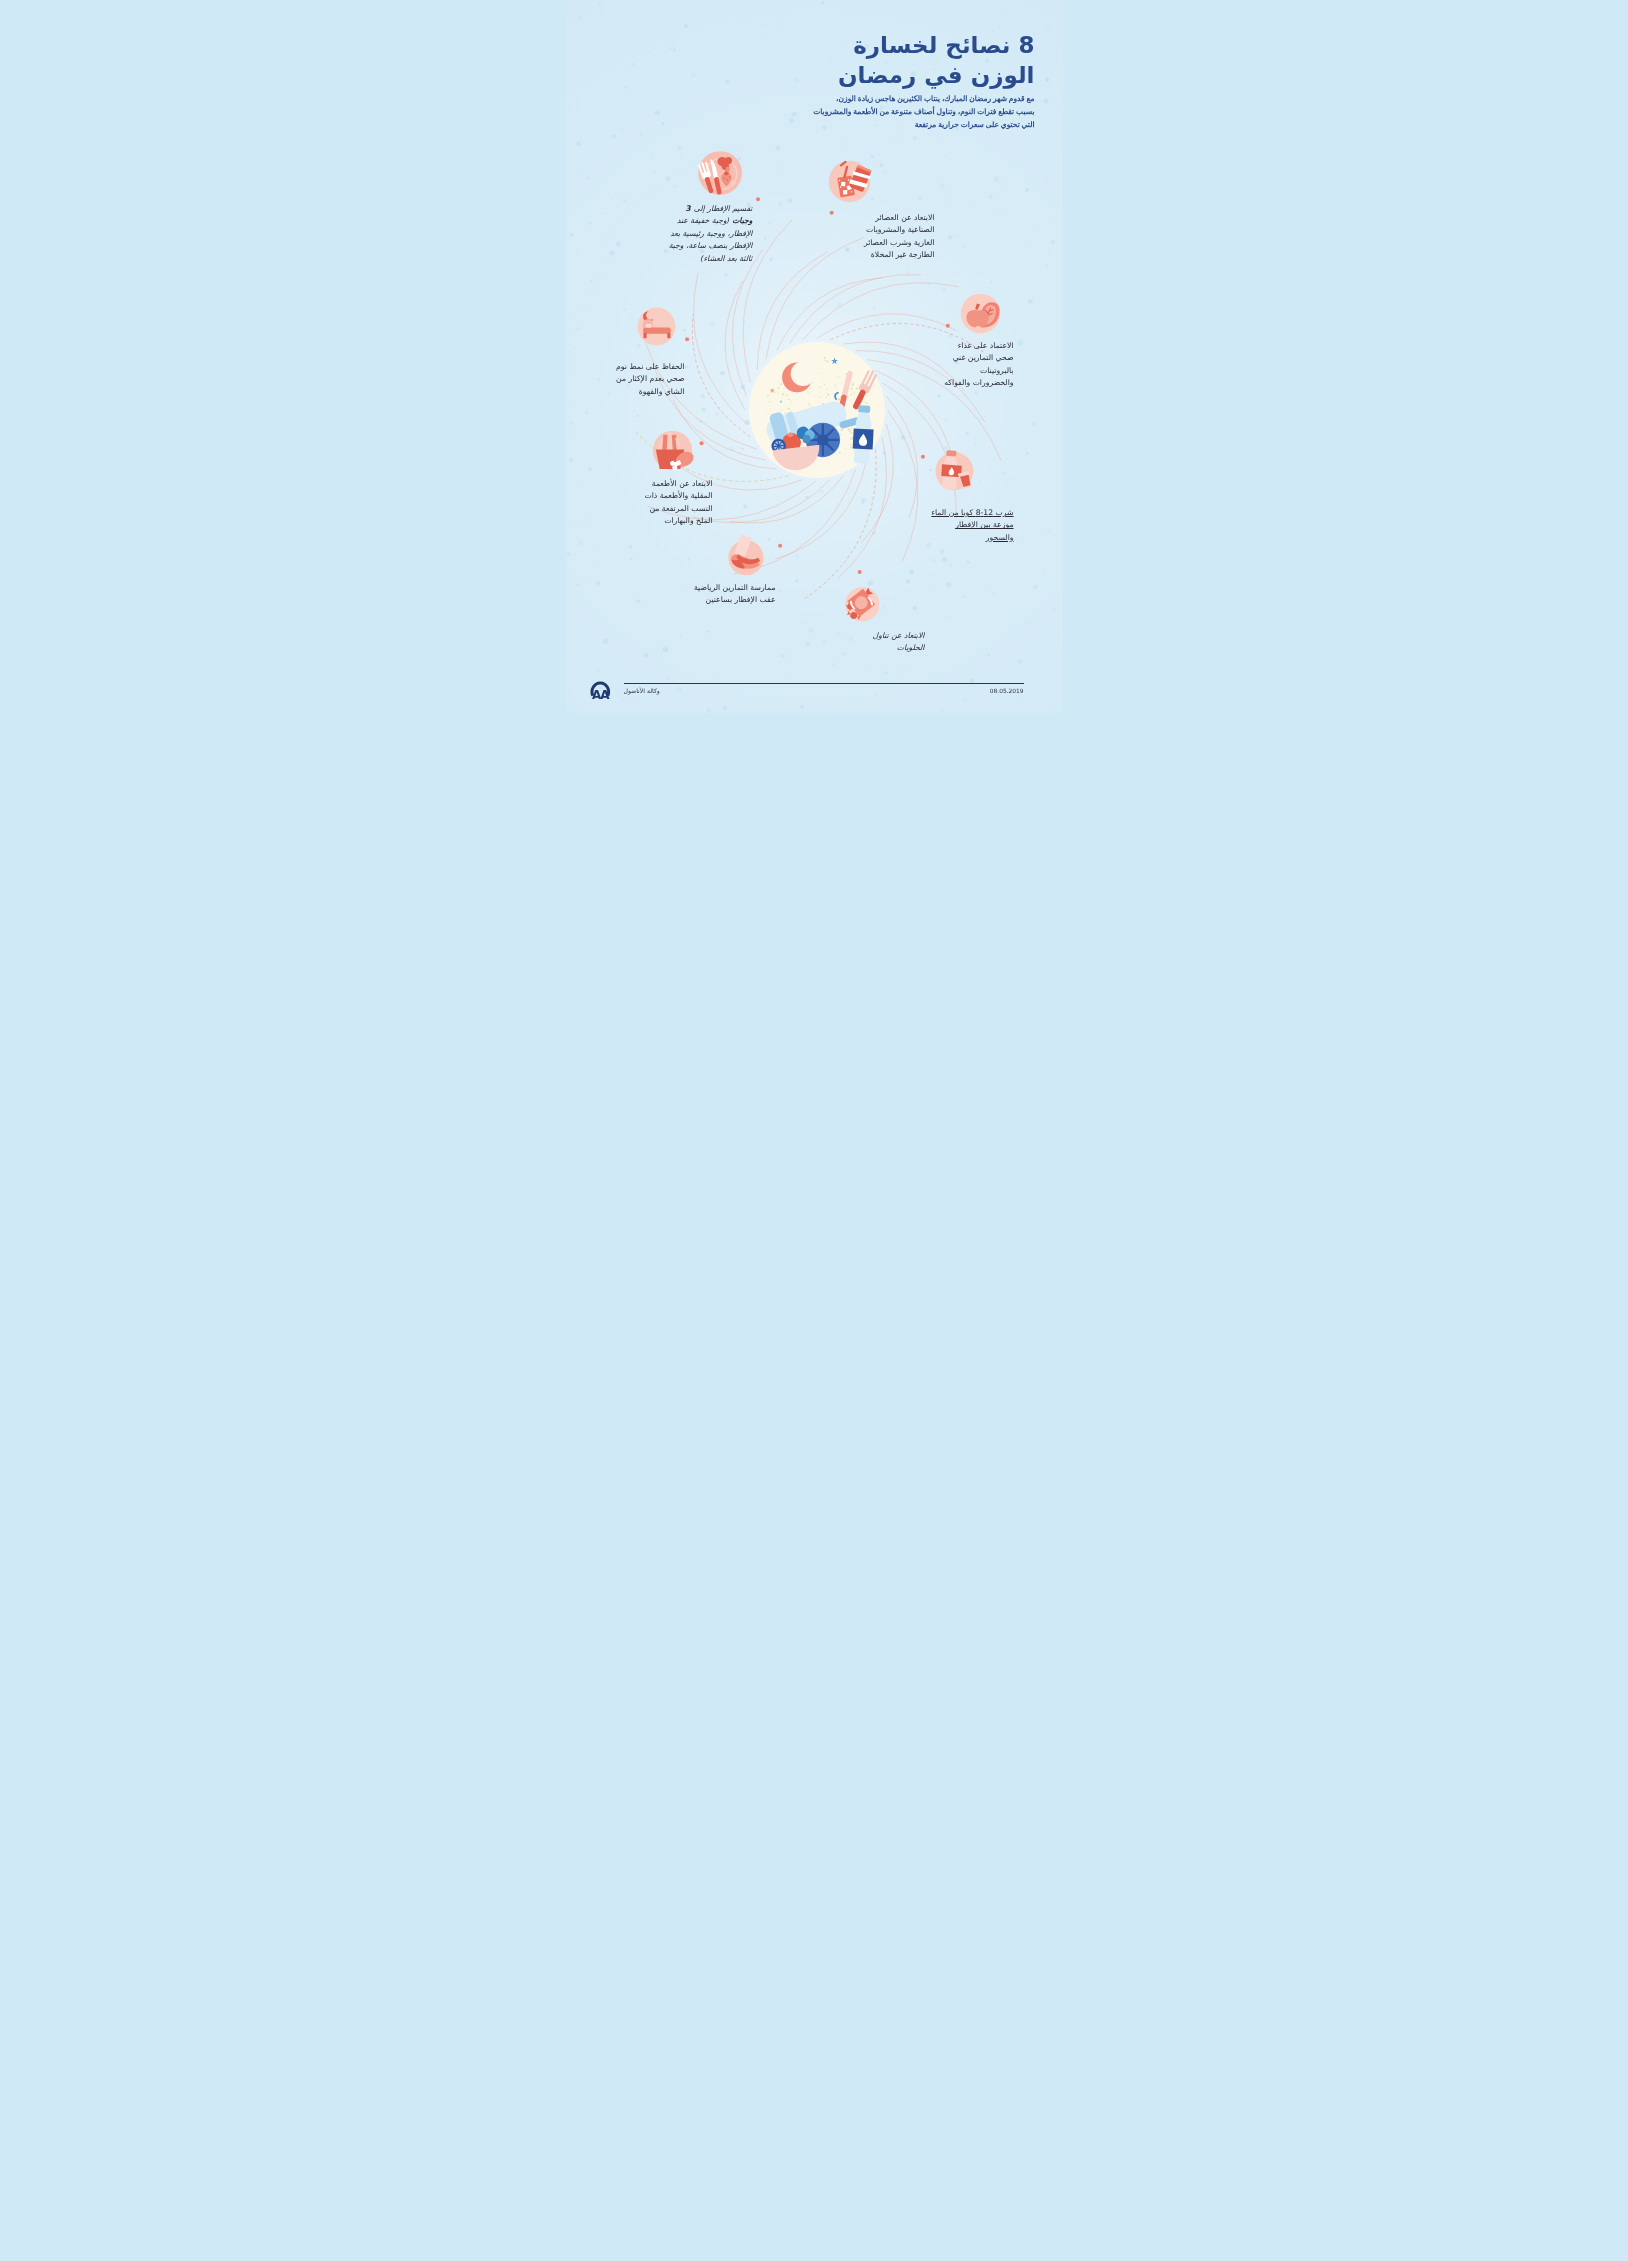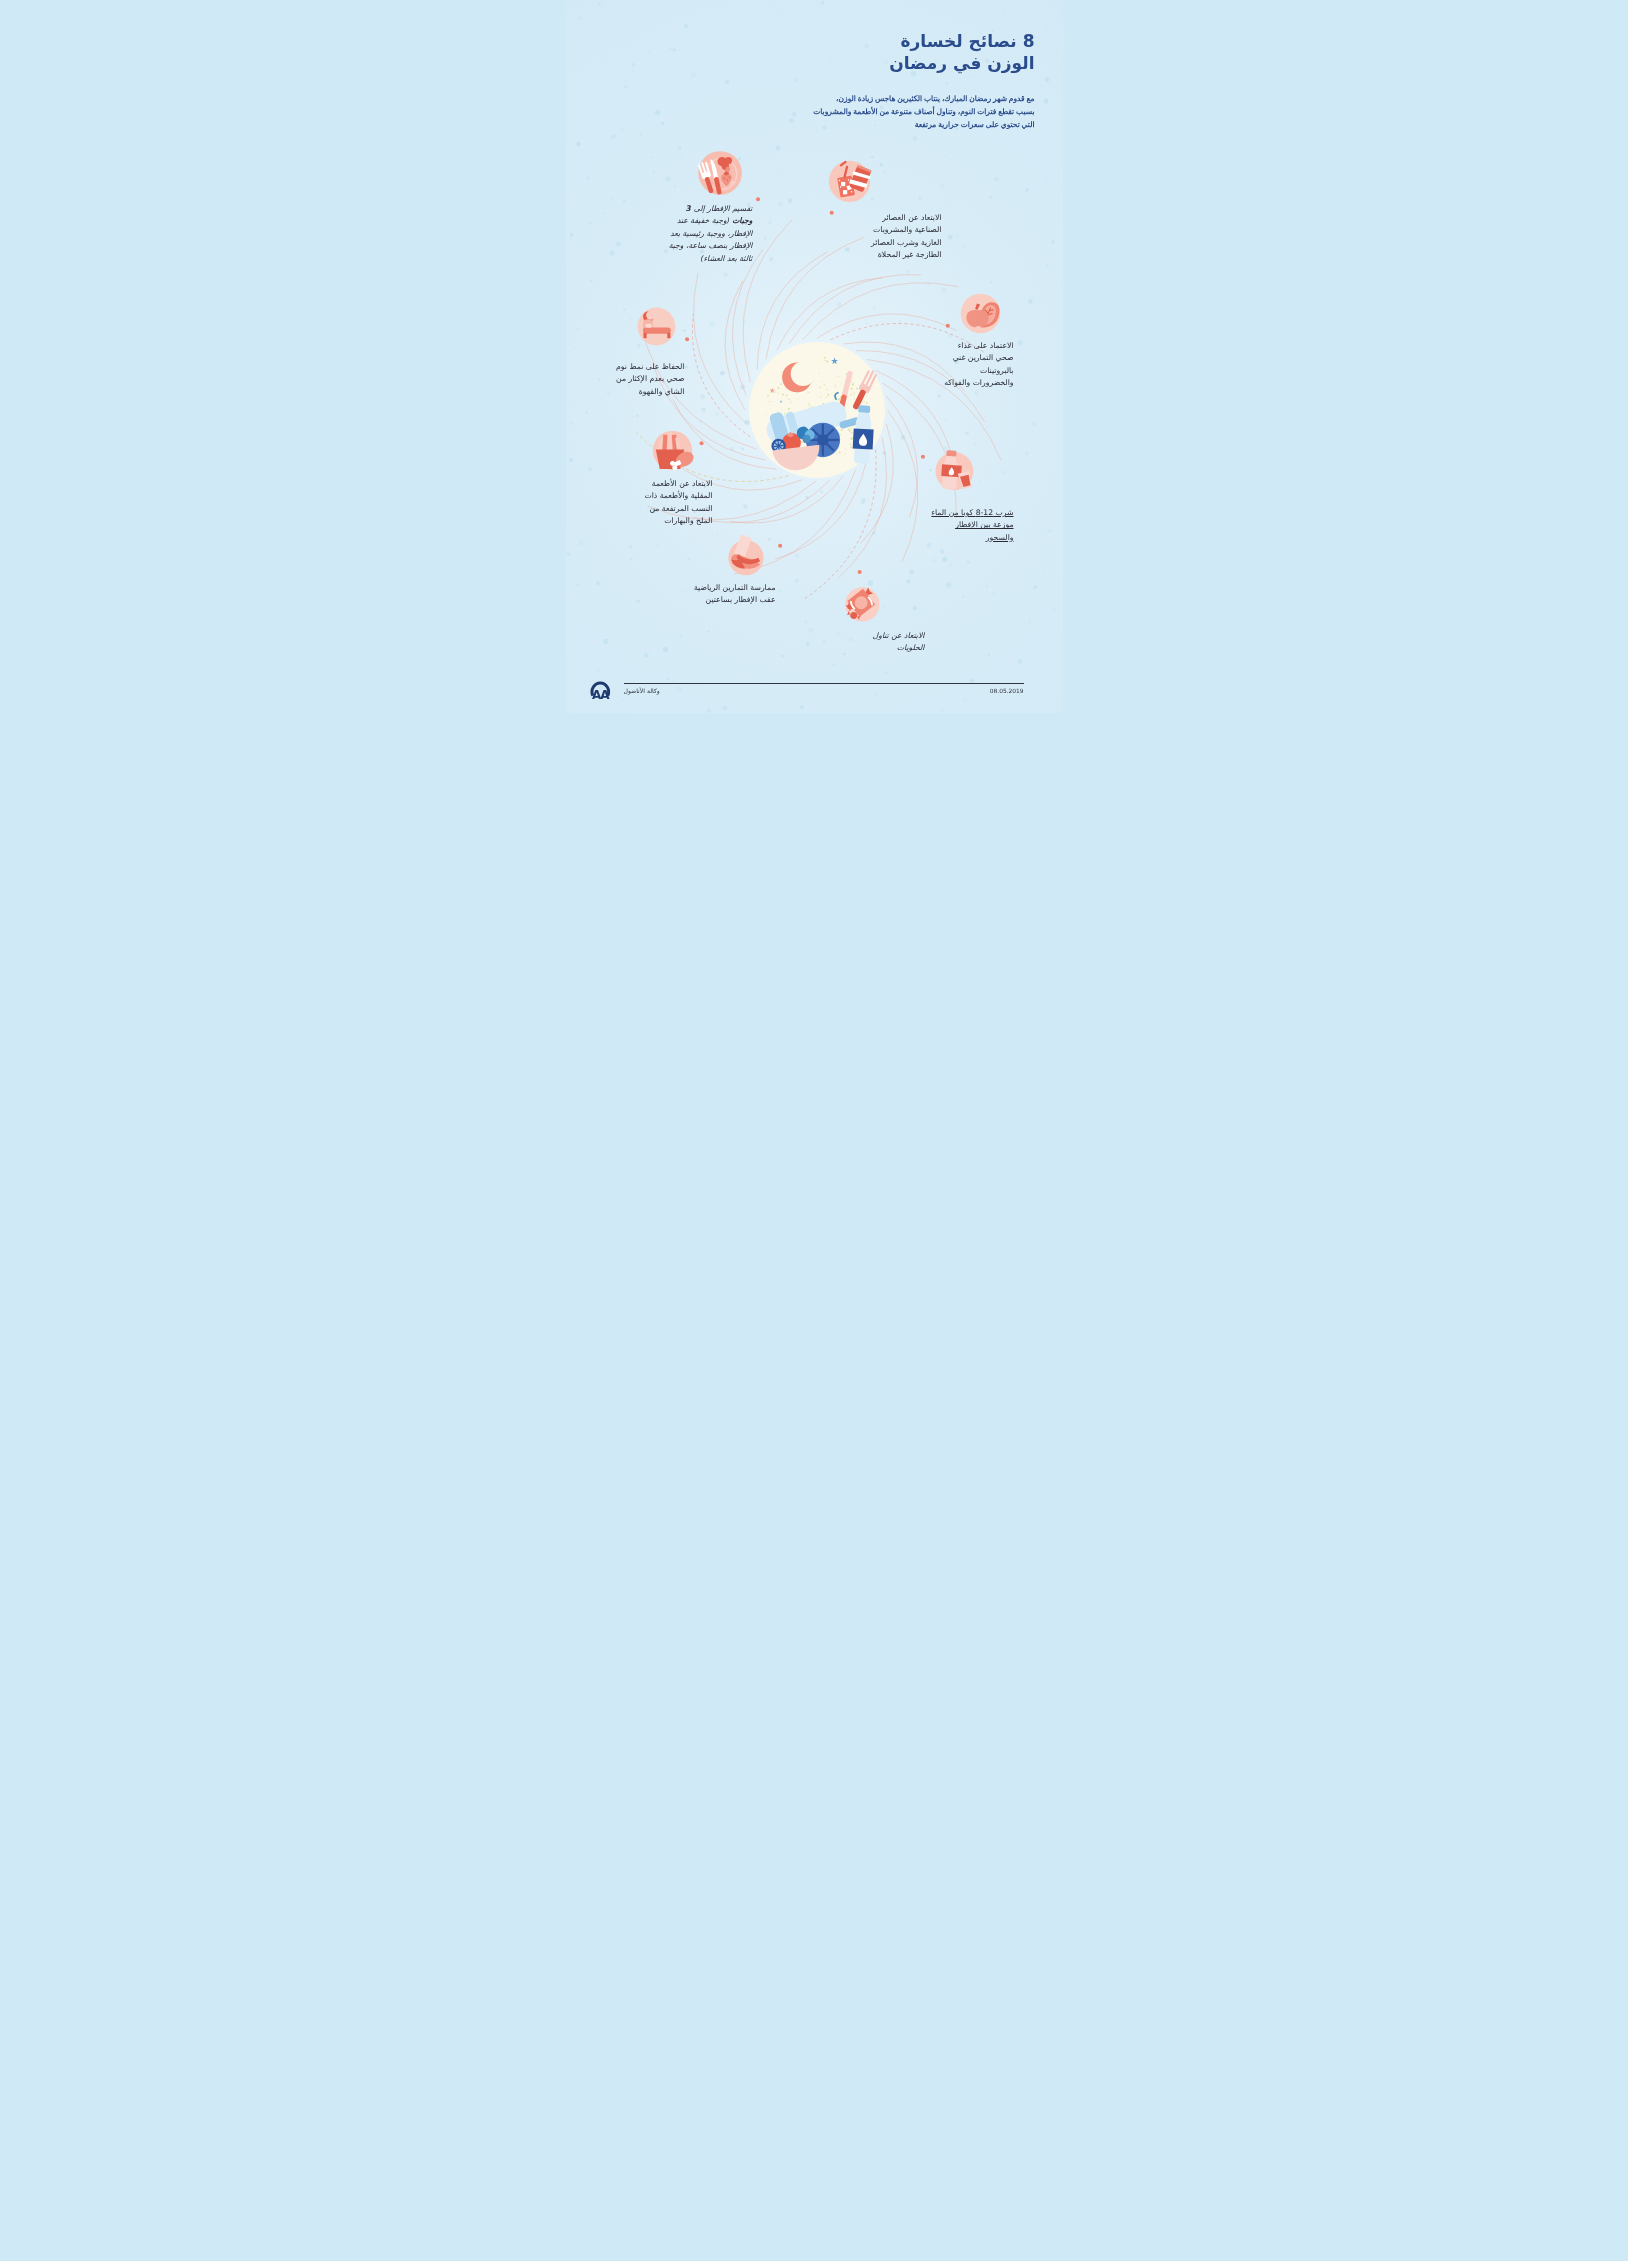--- a/index.html
+++ b/index.html
@@ -9,21 +9,21 @@
     display:flex;justify-content:center;
   }
   #canvas{
     position:relative;width:497px;height:713px;overflow:hidden;
     background:radial-gradient(circle at 50% 56%, #eef7fc 0%, #e0f0f9 20%, #d7ecf7 48%, #d3eaf6 100%);
   }
   svg.layer{position:absolute;left:0;top:0;pointer-events:none;}
   .title{
     position:absolute;right:28px;top:30px;width:253px;
     direction:rtl;text-align:right;
-    color:#2b4c8c;font-weight:bold;font-size:17px;line-height:1.32;
+    color:#2b4c8c;font-weight:bold;font-size:23px;line-height:1.32;
   }
   .intro{
     position:absolute;right:28px;top:93px;width:289px;
     direction:rtl;text-align:right;
     color:#2b4c8c;font-weight:600;font-size:7.5px;line-height:1.72;font-family:Liberation Serif, serif;
   }
   .tip-text{
     position:absolute;direction:rtl;text-align:right;
     color:#2b2b36;font-size:7.7px;line-height:1.62;font-weight:500;
   }
@@ -697,21 +697,21 @@
       <rect x="40" y="18" width="5" height="27" rx="2.5" fill="#e4604e" transform="rotate(14 42 30)"></rect>
       <rect x="28" y="12" width="17" height="5" rx="2.5" fill="#e4604e" transform="rotate(-38 36 14)"></rect>
       <g transform="rotate(22 70 48)">
         <rect x="56" y="20" width="32" height="50" rx="5" fill="#e4604e"></rect>
         <rect x="56" y="20" width="32" height="5" fill="#f0907e"></rect>
         <rect x="53" y="34" width="38" height="7" fill="#ffffff" transform="rotate(-6 72 38)"></rect>
         <rect x="53" y="52" width="38" height="9" fill="#ffffff" transform="rotate(-6 72 56)"></rect>
       </g>
     </svg>
   </div>
-  <div class="tip-text" style="right:121px;top:212px;width:88px;">الابتعاد عن العصائر الصناعية والمشروبات الغازية وشرب العصائر الطازجة غير المحلاة</div>
+  <div class="tip-text" style="right:128px;top:212px;width:88px;">الابتعاد عن العصائر الصناعية والمشروبات الغازية وشرب العصائر الطازجة غير المحلاة</div>
 
   <div class="tip-icon" style="left:392px;top:291px;width:45px;height:45px;">
     <svg viewBox="0 0 100 100">
       <circle cx="50" cy="50" r="44" fill="#f9cdc2"></circle>
       <g>
         <path d="M50,80 q-6,-26 6,-44 q10,-14 26,-10 q12,4 10,22 q-2,22 -20,30 q-12,5 -22,2 Z" fill="#ef8270"></path>
         <path d="M54,74 q-3,-20 6,-34 q8,-12 18,-8 q8,3 6,17 q-2,17 -14,23 q-9,4 -16,2 Z" fill="#f6ac9c"></path>
         <g stroke="#e4604e" stroke-width="2.6" stroke-linecap="round" fill="none">
           <path d="M56,76 L72,38"></path>
           <path d="M64,58 L54,50"></path>

